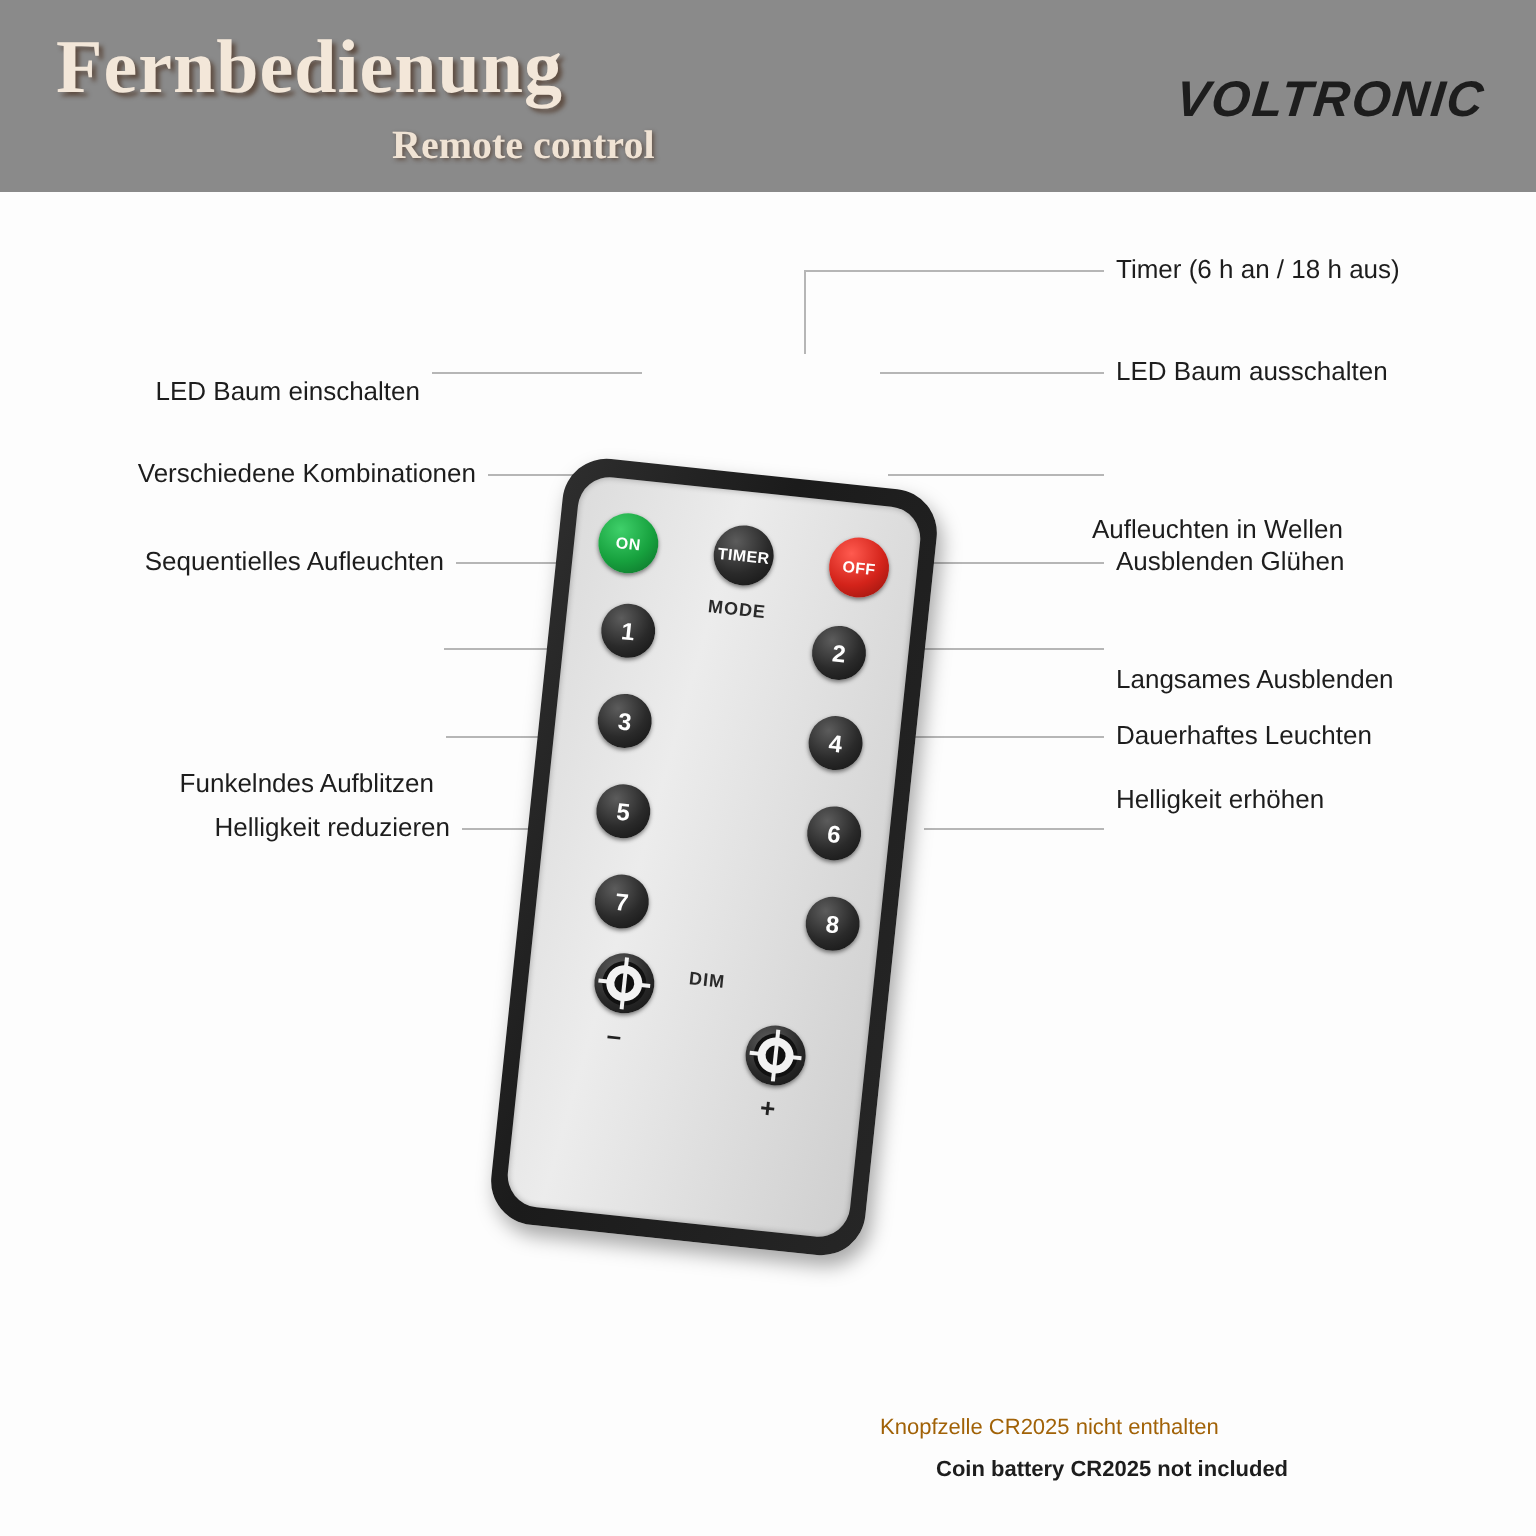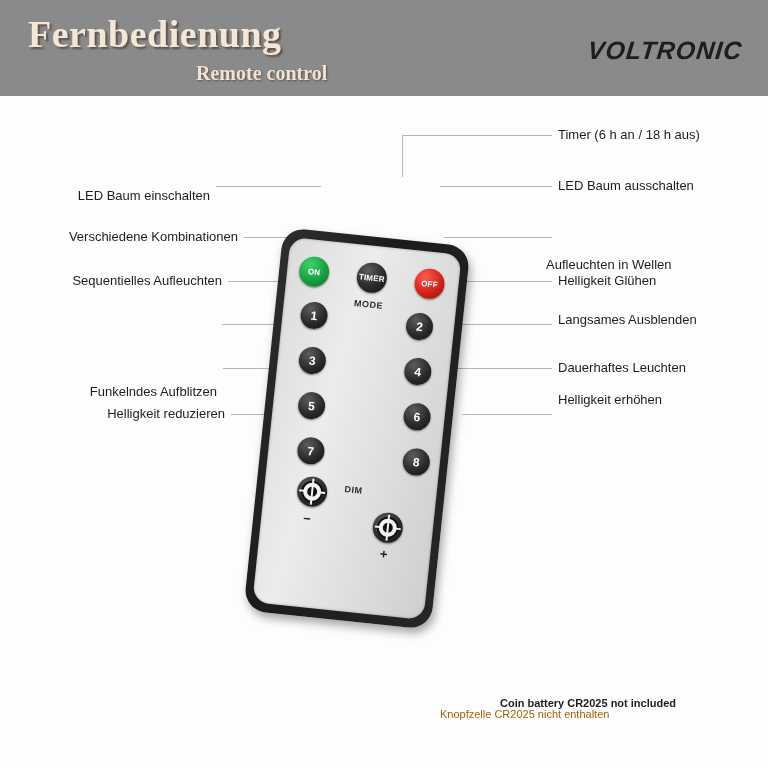--- a/index.html
+++ b/index.html
@@ -172,25 +172,24 @@
   .note-de {
     position: absolute;
     left: 440px;
     top: 612px;
     font-size: 11px;
     color: #a16207;
   }
   .note-en {
     position: absolute;
     left: 468px;
-    top: 601px;
+    top: 633px;
     font-size: 11px;
     font-weight: bold;
     color: #1d1d1d;
-    margin-left: 32px;
   }
 </style>
 </head>
 <body>
 
 <div class="header">
   <div class="header-title">Fernbedienung</div>
   <div class="header-sub">Remote control</div>
   <div class="brand">VOLTRONIC</div>
 </div>
@@ -245,22 +244,22 @@
       </div>
 
       <div class="dim-sign" style="left:42px; top:270px;">–</div>
       <div class="dim-sign" style="left:122px; top:298px;">+</div>
     </div>
   </div>
 
   <div class="callout right" style="left:558px; top:31px;">Timer (6 h an / 18 h aus)</div>
   <div class="callout right" style="left:558px; top:82px;">LED Baum ausschalten</div>
   <div class="callout right" style="left:546px; top:133px;margin-top:28px;">Aufleuchten in Wellen</div>
-  <div class="callout right" style="left:558px; top:177px;">Helligkeit Glühen</div>
-  <div class="callout right" style="left:558px; top:216px;">Langsames Ausblenden</div>
+  <div class="callout right" style="left:558px; top:177px;">Ausblenden Glühen</div>
+  <div class="callout right" style="left:558px; top:236px;">Langsames Ausblenden</div>
   <div class="callout right" style="left:558px; top:264px;">Dauerhaftes Leuchten</div>
   <div class="callout right" style="left:558px; top:296px;">Helligkeit erhöhen</div>
 
   <div class="callout left" style="left:30px; width:180px; top:82px;margin-top:10px;">LED Baum einschalten</div>
   <div class="callout left" style="left:20px; width:218px; top:133px;">Verschiedene Kombinationen</div>
   <div class="callout left" style="left:20px; width:202px; top:177px;">Sequentielles Aufleuchten</div>
   <div class="callout left" style="left:20px; width:197px; top:264px;margin-top:24px;">Funkelndes Aufblitzen</div>
   <div class="callout left" style="left:20px; width:205px; top:310px;">Helligkeit reduzieren</div>
 
   <div class="note-de">Knopfzelle CR2025 nicht enthalten</div>

